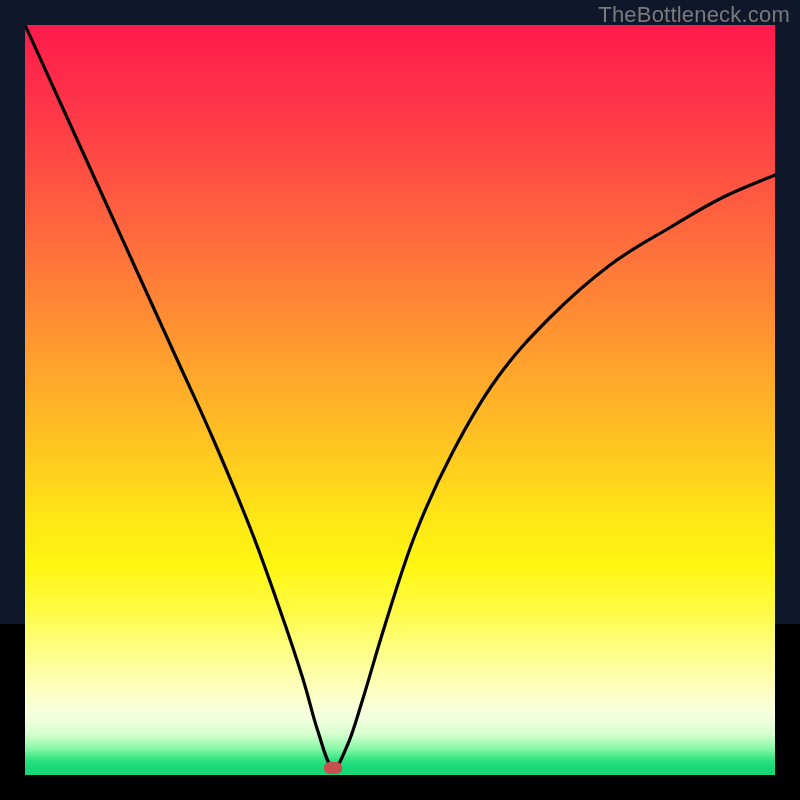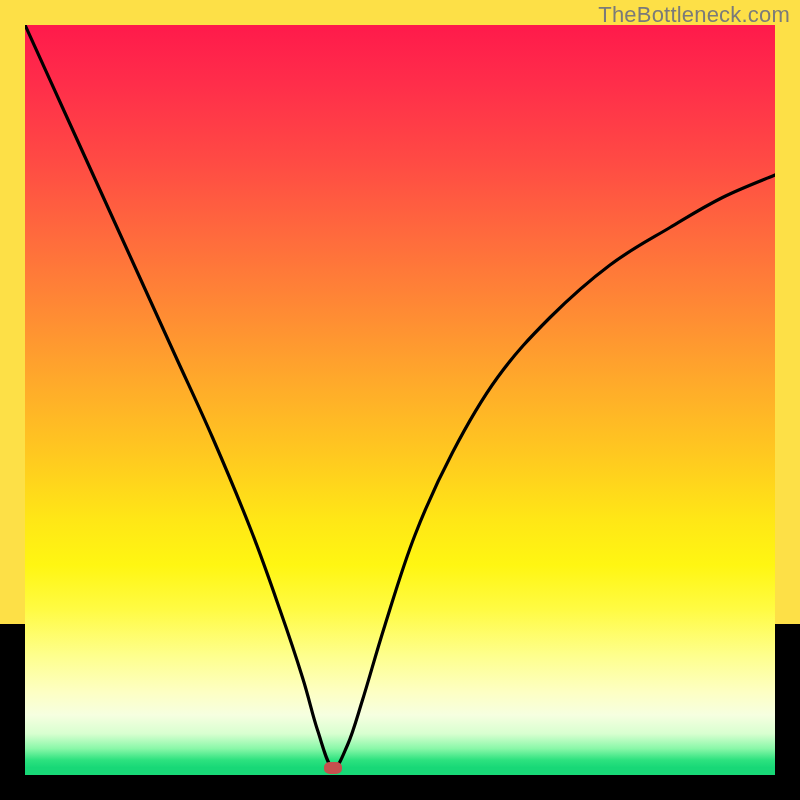--- a/index.html
+++ b/index.html
@@ -10,21 +10,21 @@
     background: #000;
     overflow: hidden;
     font-family: Arial, Helvetica, sans-serif;
   }
   .frame {
     position: absolute;
     left: 0;
     top: 0;
     width: 800px;
     height: 624px;
-    background: #fde047;
+    background: #0f172a;
   }
   .plot {
     position: absolute;
     left: 25px;
     top: 25px;
     width: 750px;
     height: 750px;
     background: linear-gradient(
       to bottom,
       #ff1a4b 0%,

